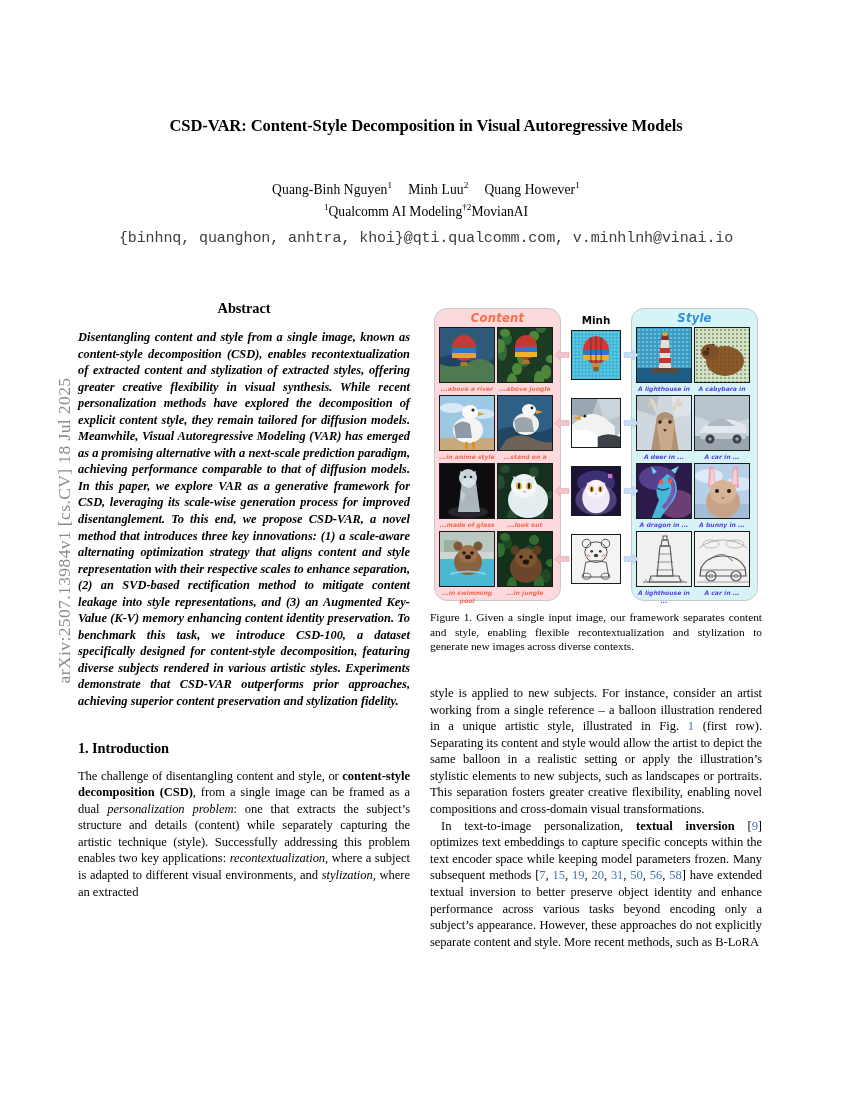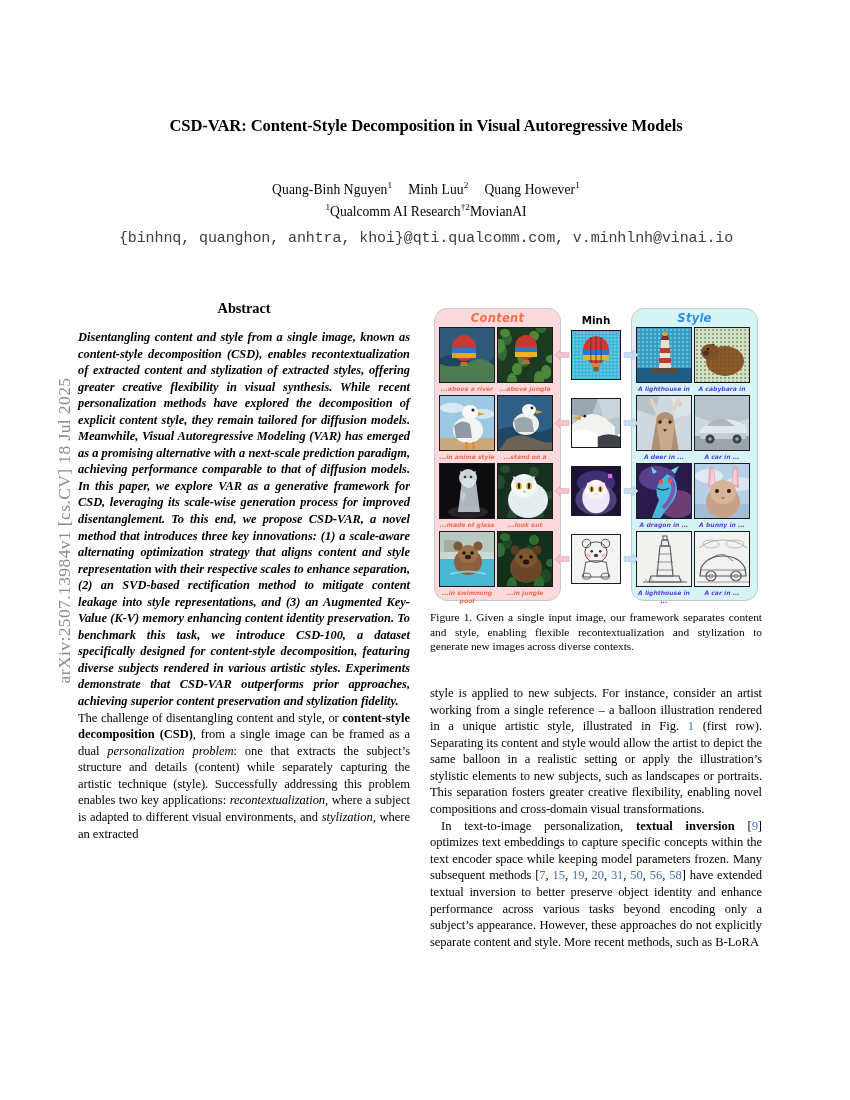--- a/index.html
+++ b/index.html
@@ -211,33 +211,34 @@
 
   <div id="title-block">
     <h1 id="paper-title">CSD-VAR: Content-Style Decomposition in Visual Autoregressive Models</h1>
 
     <div class="author-line">
       <span><span>Quang-Binh Nguyen</span><sup>1</sup></span><span class="sp"></span><span><span>Minh Luu</span><sup>2</sup></span><span class="sp"></span><span><span>Quang However</span><sup>1</sup></span>
     </div>
 
 
     <div id="affil-line">
-      <span><sup>1</sup><span>Qualcomm AI Research</span><sup>†</sup></span><span class="sp-s"></span><span><sup>2</sup><span>MovianAI</span></span>
+      <span><sup>1</sup><span>Qualcomm AI Modeling</span><sup>†</sup></span><span class="sp-s"></span><span><sup>2</sup><span>MovianAI</span></span>
     </div>
 
     <div id="email-line">{binhnq, quanghon, anhtra, khoi}@qti.qualcomm.com, v.minhlnh@vinai.io</div>
   </div>
 
   <div id="columns">
 
     <div class="col" id="col-left">
 
       <h2 class="section-head abstract-head">Abstract</h2>
       <p class="abstract-text">Disentangling content and style from a single image, known as content-style decomposition (CSD), enables recontextualization of extracted content and stylization of extracted styles, offering greater creative flexibility in visual synthesis. While recent personalization methods have explored the decomposition of explicit content style, they remain tailored for diffusion models. Meanwhile, Visual Autoregressive Modeling (VAR) has emerged as a promising alternative with a next-scale prediction paradigm, achieving performance comparable to that of diffusion models. In this paper, we explore VAR as a generative framework for CSD, leveraging its scale-wise generation process for improved disentanglement. To this end, we propose CSD-VAR, a novel method that introduces three key innovations: (1) a scale-aware alternating optimization strategy that aligns content and style representation with their respective scales to enhance separation, (2) an SVD-based rectification method to mitigate content leakage into style representations, and (3) an Augmented Key-Value (K-V) memory enhancing content identity preservation. To benchmark this task, we introduce CSD-100, a dataset specifically designed for content-style decomposition, featuring diverse subjects rendered in various artistic styles. Experiments demonstrate that CSD-VAR outperforms prior approaches, achieving superior content preservation and stylization fidelity.</p>
 
+      <h2 class="section-head" style="margin-top:30px;">1. Introduction</h2>
       <p class="body-text" id="intro-p1"><span>The challenge of disentangling content and style, or </span><span class="bd">content-style decomposition (CSD)</span><span>, from a single image can be framed as a dual </span><span class="it">personalization problem</span><span>: one that extracts the subject’s structure and details (content) while separately capturing the artistic technique (style). Successfully addressing this problem enables two key applications: </span><span class="it">recontextualization</span><span>, where a subject is adapted to different visual environments, and </span><span class="it">stylization</span><span>, where an extracted</span></p>
 
     </div>
 
     <div class="col" id="col-right">
 
       <div id="figure">
         <div id="fig-canvas">
 
           <div class="panel" id="panel-content"></div>

